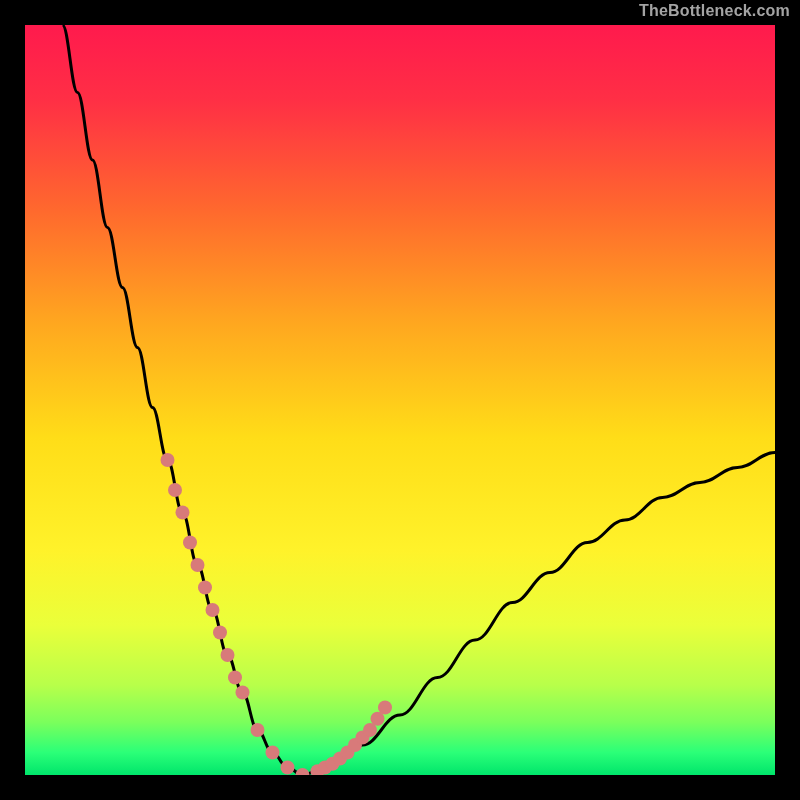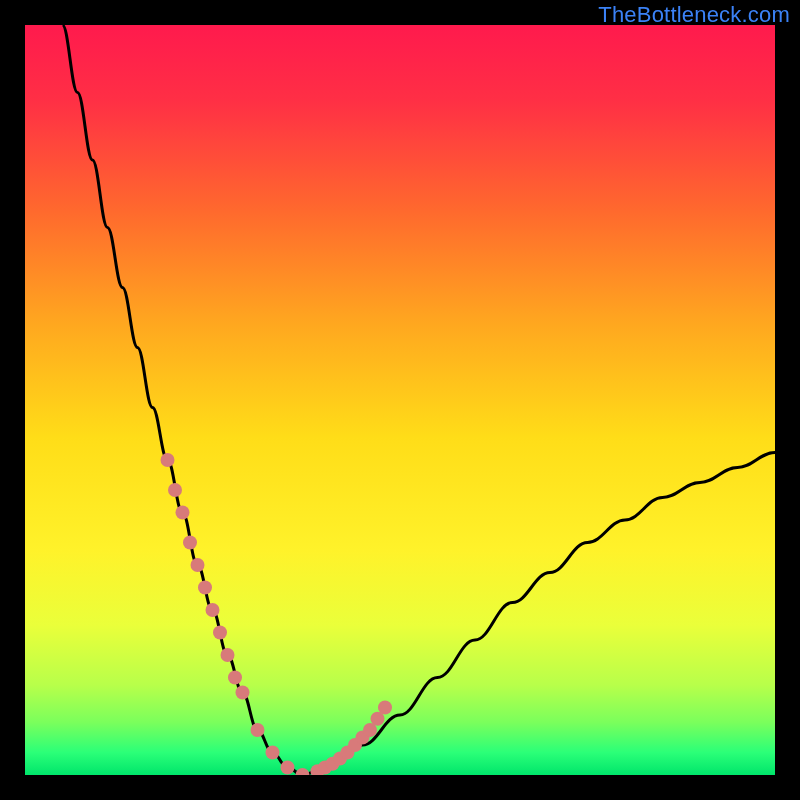--- a/index.html
+++ b/index.html
@@ -23,23 +23,23 @@
     position: absolute;
     left: 0;
     top: 0;
     width: 750px;
     height: 750px;
   }
   .watermark {
     position: absolute;
     top: 2px;
     right: 10px;
-    color: #3b82f6;
-    font-size: 22px;
-    font-weight: 400;
+    color: #a3a3a3;
+    font-size: 16px;
+    font-weight: 700;
     letter-spacing: 0.2px;
   }
   svg { display: block; }
 </style>
 </head>
 <body>
 
 <div class="frame">
   <svg class="plot" width="750" height="750" viewBox="0 0 750 750">
     <defs>

